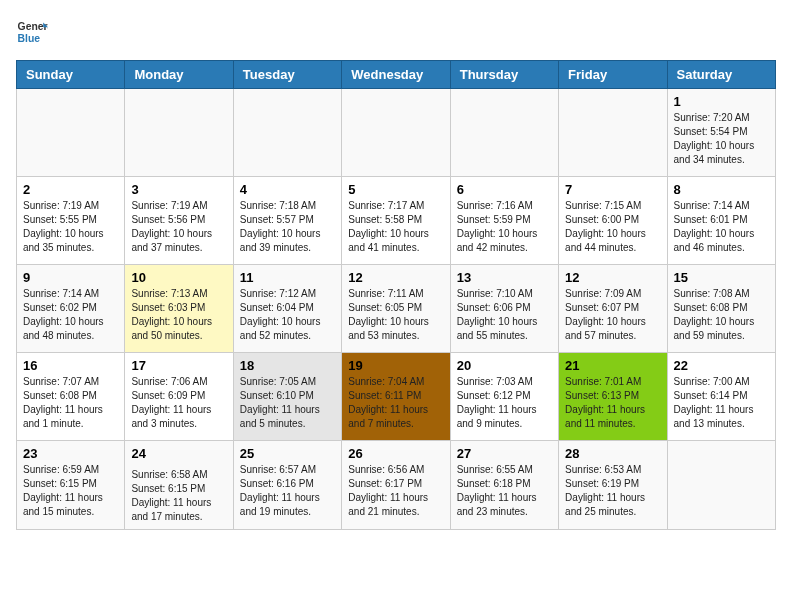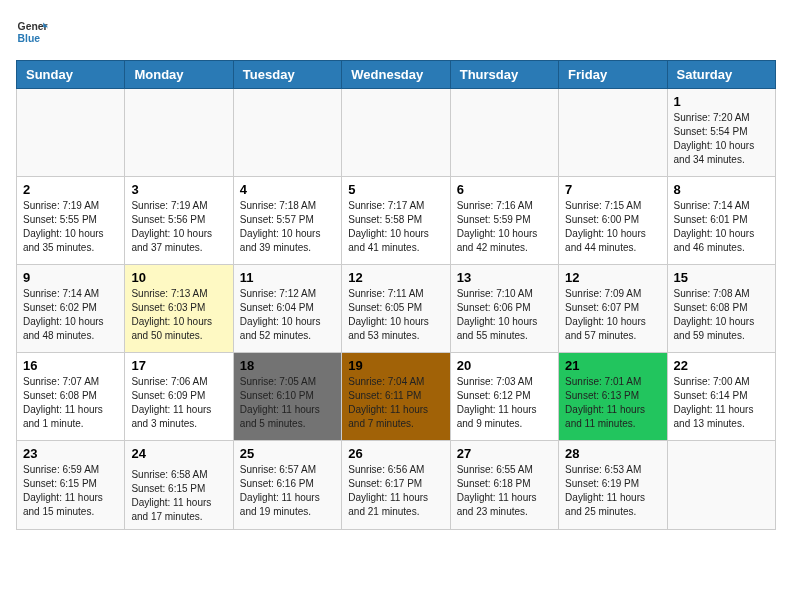--- a/index.html
+++ b/index.html
@@ -229,42 +229,42 @@
 Daylight: 11 hours
 and 1 minute.</div>
         </td>
         <td style="background: rgb(255, 255, 255);">
           <span class="day-num">17</span>
           <div class="day-info" style="white-space: pre-line;">Sunrise: 7:06 AM
 Sunset: 6:09 PM
 Daylight: 11 hours
 and 3 minutes.</div>
         </td>
-        <td style="background: #737373;">
+        <td style="background: #e5e5e5;">
           <span class="day-num">18</span>
           <div class="day-info" style="white-space: pre-line;">Sunrise: 7:05 AM
 Sunset: 6:10 PM
 Daylight: 11 hours
 and 5 minutes.</div>
         </td>
         <td style="background: #a16207;">
           <span class="day-num">19</span>
           <div class="day-info" style="white-space: pre-line;">Sunrise: 7:04 AM
 Sunset: 6:11 PM
 Daylight: 11 hours
 and 7 minutes.</div>
         </td>
         <td style="background: rgb(255, 255, 255);">
           <span class="day-num">20</span>
           <div class="day-info" style="white-space: pre-line;">Sunrise: 7:03 AM
 Sunset: 6:12 PM
 Daylight: 11 hours
 and 9 minutes.</div>
         </td>
-        <td style="background: #22c55e; margin-left: 22px;">
+        <td style="background: #84cc16; margin-left: 22px;">
           <span class="day-num">21</span>
           <div class="day-info" style="white-space: pre-line;">Sunrise: 7:01 AM
 Sunset: 6:13 PM
 Daylight: 11 hours
 and 11 minutes.</div>
         </td>
         <td style="background: rgb(255, 255, 255);">
           <span class="day-num">22</span>
           <div class="day-info" style="white-space: pre-line;">Sunrise: 7:00 AM
 Sunset: 6:14 PM

